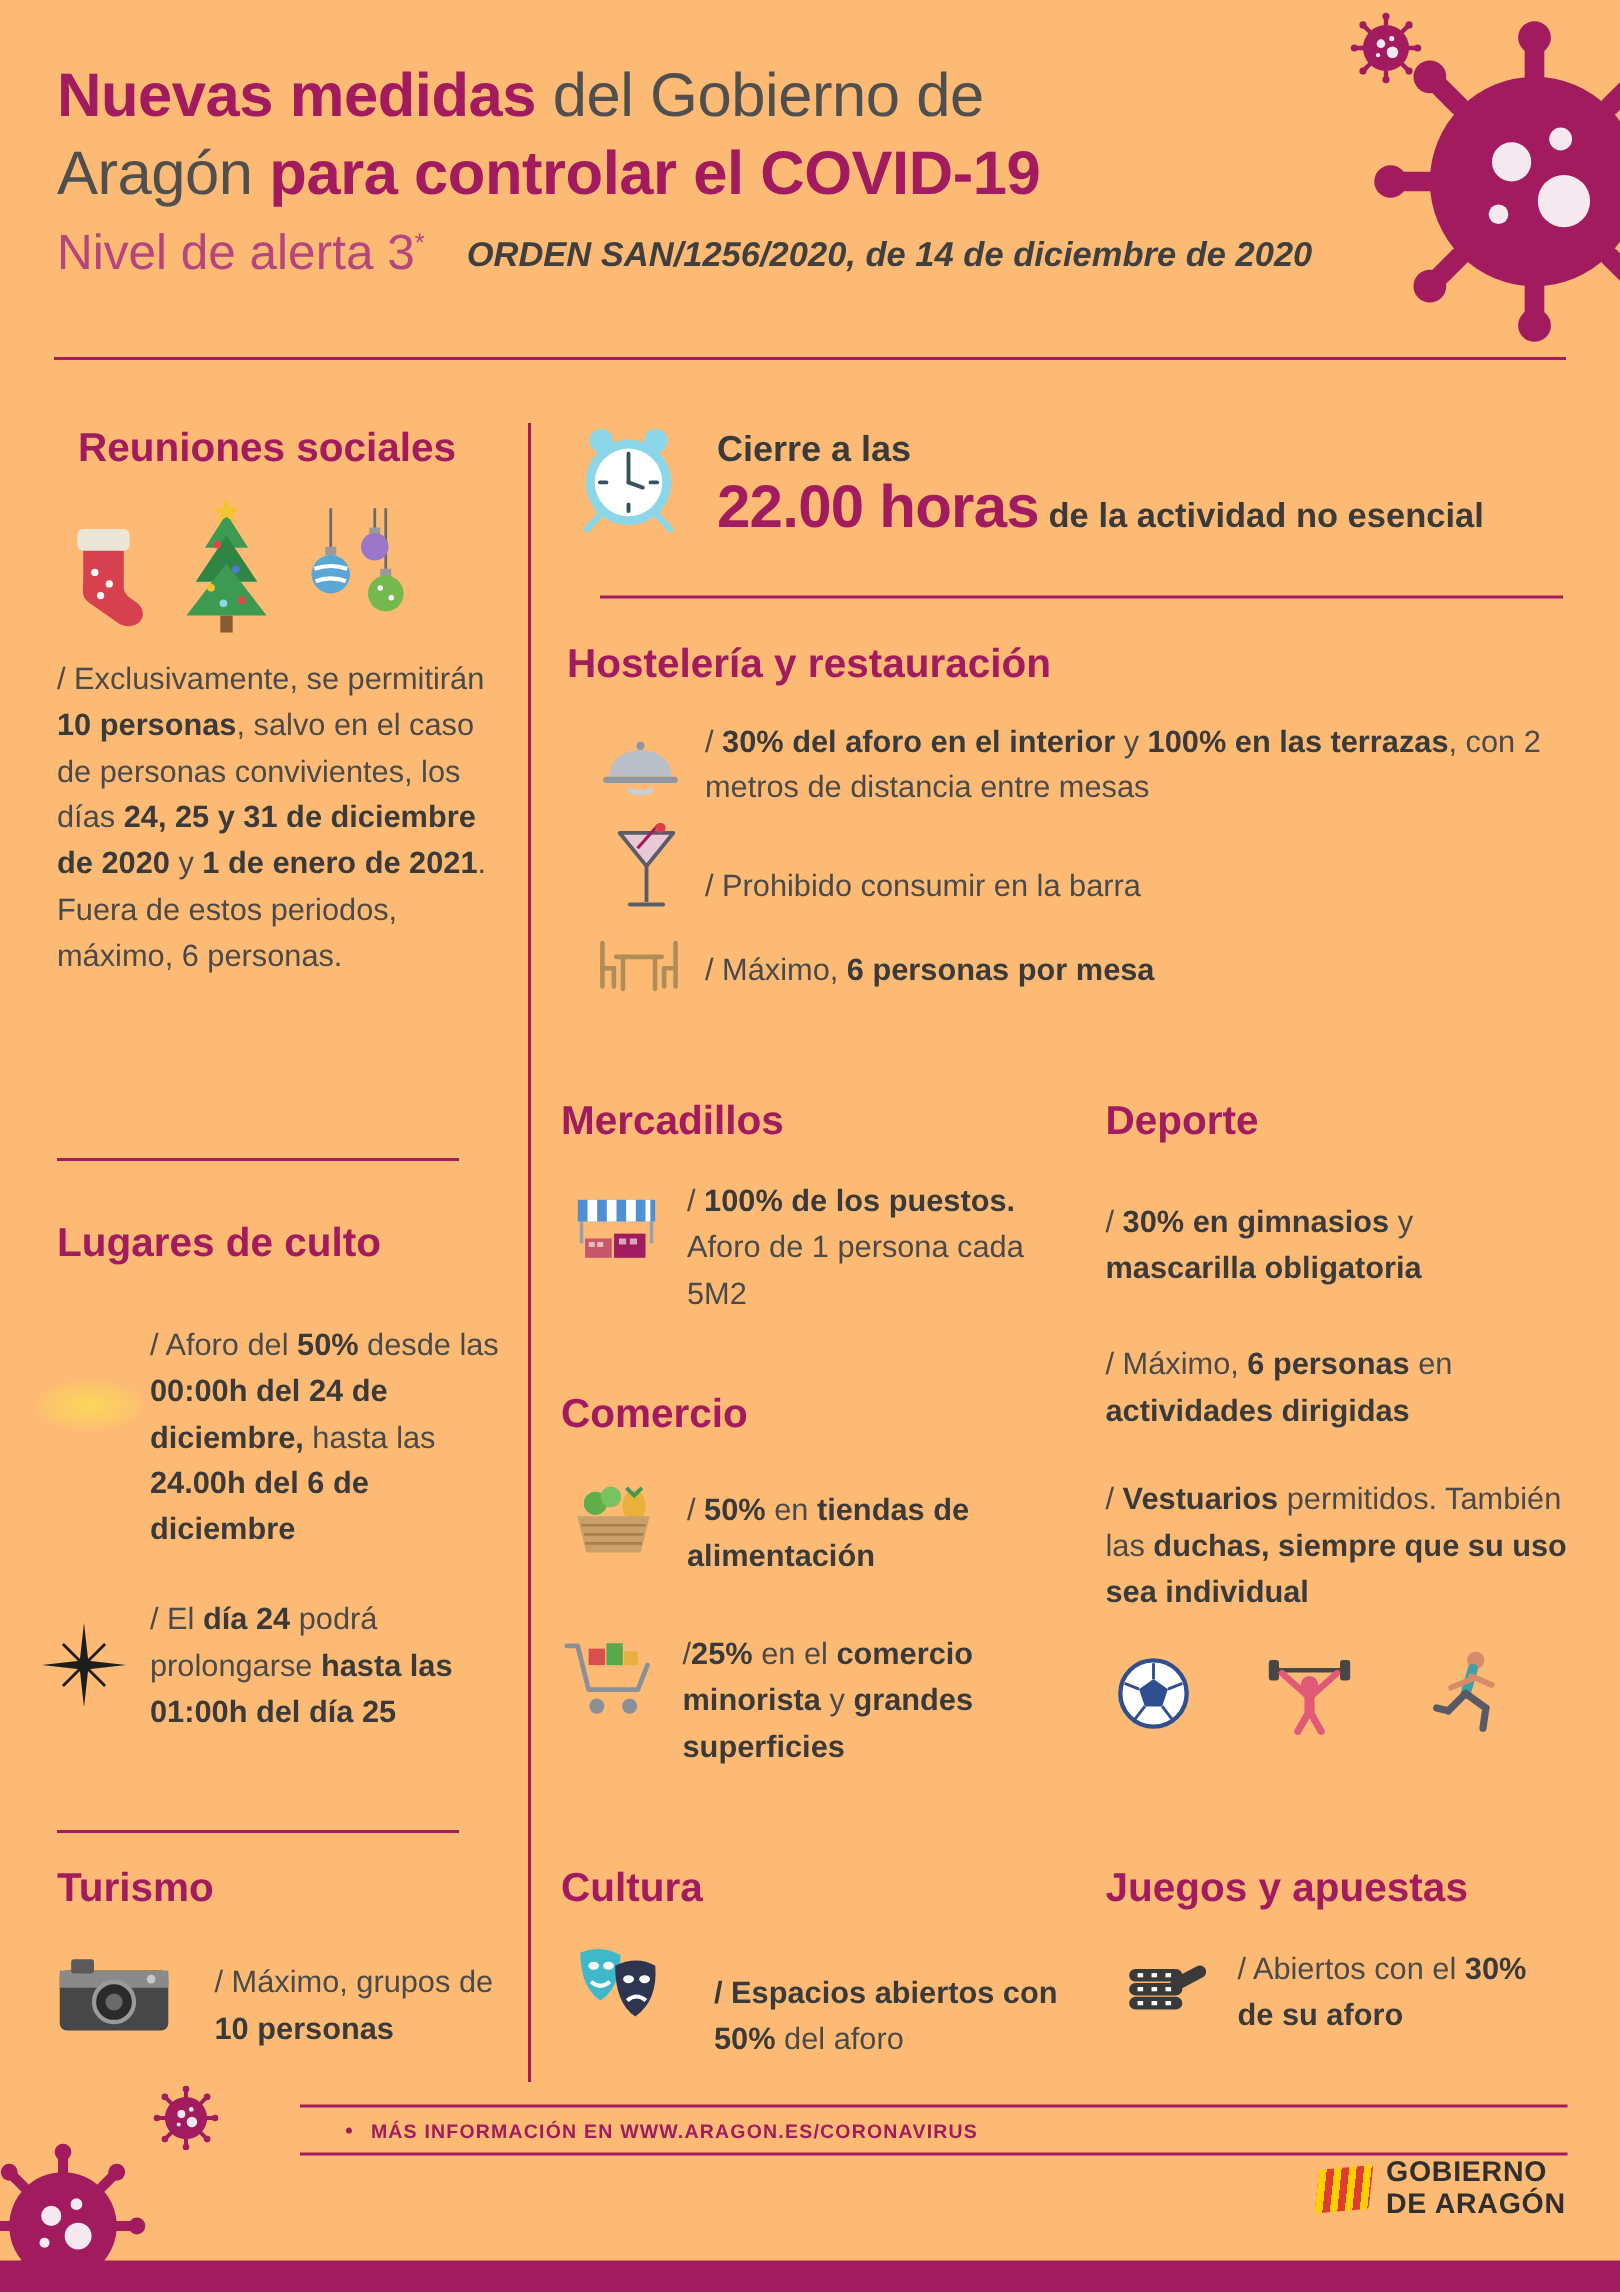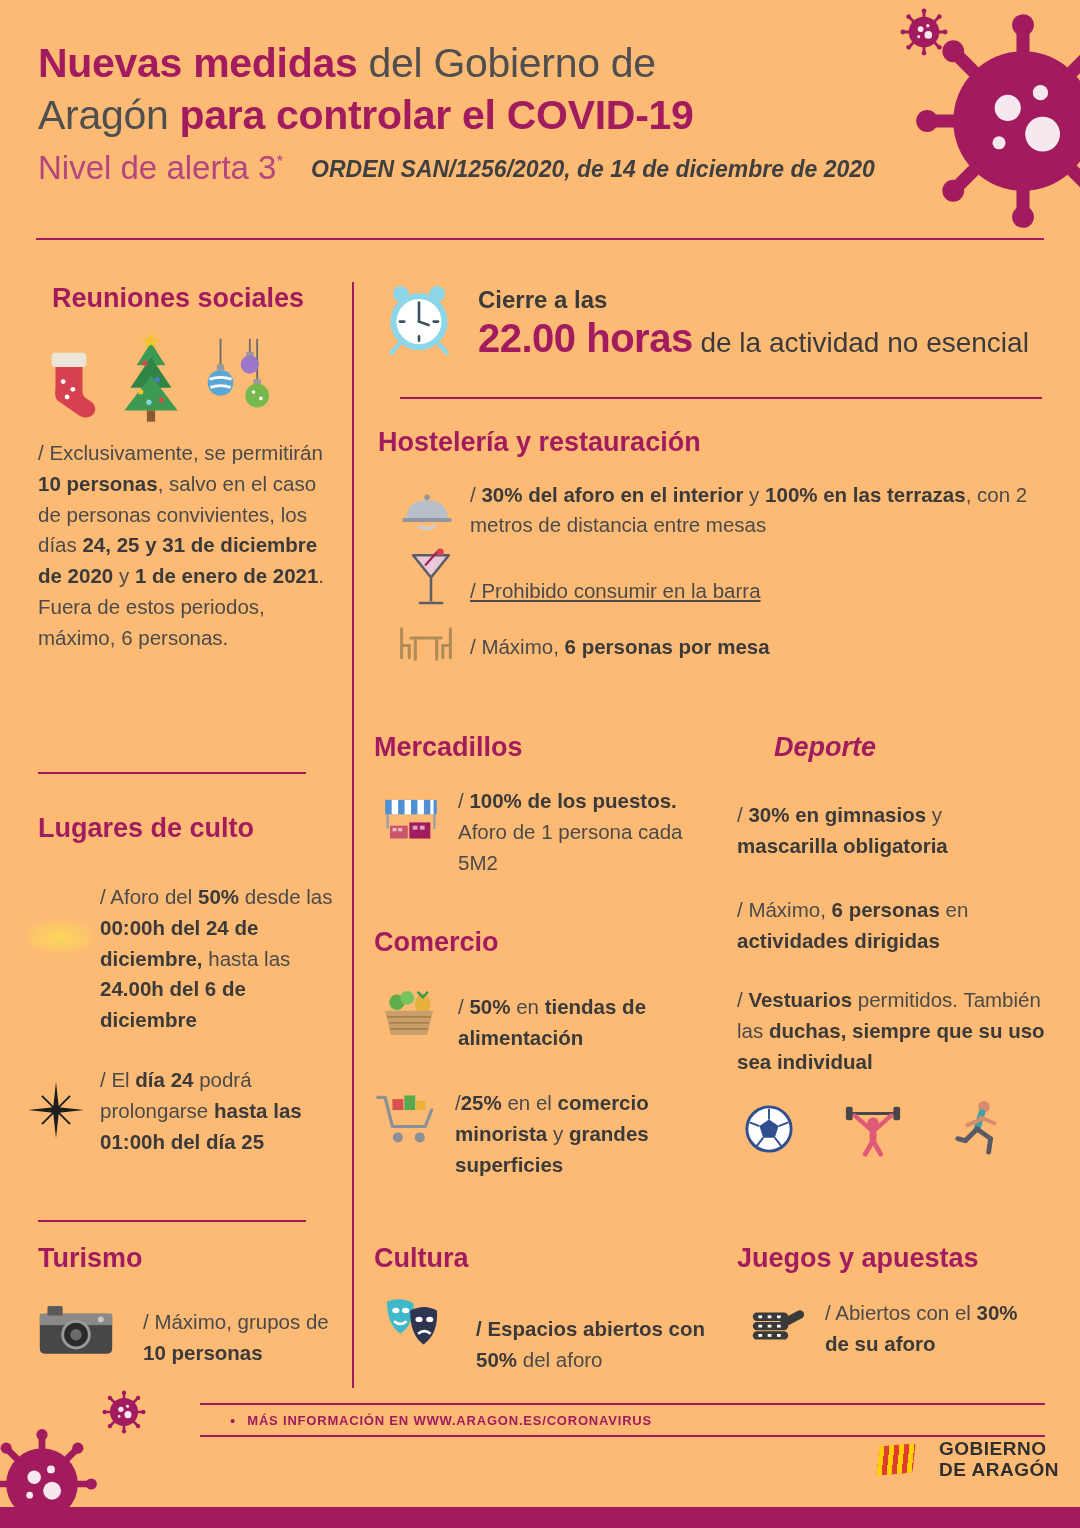--- a/index.html
+++ b/index.html
@@ -18,28 +18,28 @@
   
   .h-title{font-size:41px;line-height:1.26;font-weight:500;color:#4f4f4f;letter-spacing:-0.3px;}
   .h-accent{color:#a21b5e;font-weight:700;}
   .alert-row{display:flex;align-items:baseline;gap:28px;margin-top:8px;}
   .alert{font-size:33px;color:#b4457e;font-weight:500;}
   .alert sup{font-size:17px;}
   .orden{font-size:23px;font-style:italic;font-weight:700;color:#3f3f3f;position:relative;top:-2px;}
   
   .closing-l1{font-size:24px;font-weight:700;color:#3a3a3a;margin-bottom:2px;}
   .closing-time{font-size:40px;font-weight:800;color:#a21b5e;letter-spacing:-0.5px;}
-  .closing-detail{font-size:28px;font-weight:400;color:#3a3a3a;}
+  .closing-detail{font-size:23px;font-weight:700;color:#3a3a3a;}
   
   .info-band{border-top:2px solid #a21b5e;border-bottom:2px solid #a21b5e;height:34px;
     display:flex;align-items:center;padding-left:30px;gap:12px;box-sizing:border-box;}
   .info-band .bullet{color:#a21b5e;font-size:15px;}
   .info-txt{font-size:13px;letter-spacing:0.8px;color:#a21b5e;font-weight:600;}
   .info-url{font-weight:800;}
-  .logo{display:flex;align-items:center;gap:25px;}
+  .logo{display:flex;align-items:center;gap:10px;}
   .flag{width:36px;height:29px;background:repeating-linear-gradient(90deg,#ffcf00 0 5px,#e03c31 5px 10px);
     transform:skewY(-5deg) skewX(-6deg);border-radius:2px;}
   .logo-text{font-size:19px;font-weight:800;color:#2f2f2f;line-height:1.12;letter-spacing:0.5px;}
   .bottom-bar{position:absolute;left:0;bottom:0;width:100%;height:21px;background:#a21b5e;}
   .glow{width:72px;height:34px;border-radius:50%;
     background:radial-gradient(ellipse at center, rgba(250,216,90,0.95) 0%, rgba(250,216,90,0.35) 55%, rgba(250,216,90,0) 75%);}
   .icons-row{display:flex;align-items:flex-end;gap:16px;}
   .dep-icons{display:flex;align-items:center;gap:48px;}
   svg{display:block;}
 </style>
@@ -220,21 +220,21 @@
     <span>/ </span><span class="b">30% del aforo en el interior</span><span> y </span><span class="b">100% en las terrazas</span><span>, con 2 metros de distancia entre mesas</span>
   </p>
 
   <svg class="abs" style="left:408px;top:548px;width:46px;height:64px;" viewBox="0 0 54 74">
     <polygon points="6,8 48,8 27,34" fill="#e9c9d6" stroke="#5c5c66" stroke-width="3" stroke-linejoin="round"></polygon>
     <line x1="27" y1="34" x2="27" y2="62" stroke="#5c5c66" stroke-width="3"></line>
     <line x1="14" y1="64" x2="40" y2="64" stroke="#5c5c66" stroke-width="3" stroke-linecap="round"></line>
     <line x1="36" y1="2" x2="20" y2="20" stroke="#a21b5e" stroke-width="2.5"></line>
     <circle cx="38" cy="4" r="4" fill="#d6404f"></circle>
   </svg>
-  <p class="abs body-text" style="left:470px;top:576px;width:560px;margin:0;text-decoration:underline;">
+  <p class="abs body-text" style="left:470px;top:576px;width:560px;margin:0;">
     <span>/ Prohibido consumir en la barra</span>
   </p>
 
   <svg class="abs" style="left:394px;top:624px;width:64px;height:40px;" viewBox="0 0 84 52">
     <g stroke="#b08d57" stroke-width="4" stroke-linecap="round">
       <line x1="22" y1="18" x2="62" y2="18"></line>
         <line x1="28" y1="18" x2="28" y2="46"></line>
         <line x1="56" y1="18" x2="56" y2="46"></line>
       <line x1="10" y1="6" x2="10" y2="44"></line>
         <line x1="10" y1="28" x2="20" y2="28"></line>
@@ -308,21 +308,21 @@
     <path d="M18 30 Q25 36 32 30" stroke="#fff" stroke-width="3" fill="none"></path>
     <path d="M36 18 Q52 10 66 18 Q68 44 51 56 Q36 46 36 18 Z" fill="#2e3550"></path>
     <ellipse cx="46" cy="28" rx="4" ry="3" fill="#fff"></ellipse>
       <ellipse cx="58" cy="28" rx="4" ry="3" fill="#fff"></ellipse>
     <path d="M45 44 Q52 38 59 44" stroke="#fff" stroke-width="3" fill="none"></path>
   </svg>
   <p class="abs body-text" style="left:460px;top:1298px;width:238px;margin:16px;">
     <span class="b">/ </span><span class="b">Espacios abiertos con 50%</span><span> del aforo</span>
   </p>
 
-  <div class="abs sec-title" style="left:774px;top:733px;font-style:italic;">Deporte</div>
+  <div class="abs sec-title" style="left:737px;top:733px;">Deporte</div>
   <p class="abs body-text" style="left:737px;top:800px;width:302px;margin:0;">
     <span>/ </span><span class="b">30% en gimnasios</span><span> y </span><span class="b">mascarilla obligatoria</span>
   </p>
   <p class="abs body-text" style="left:737px;top:895px;width:302px;margin:0;">
     <span>/ Máximo, </span><span class="b">6 personas</span><span> en </span><span class="b">actividades dirigidas</span>
   </p>
   <p class="abs body-text" style="left:737px;top:985px;width:310px;margin:0;">
     <span>/ </span><span class="b">Vestuarios</span><span> permitidos. También las </span><span class="b">duchas, siempre que su uso sea individual</span>
   </p>
   <div class="abs dep-icons" style="left:744px;top:1098px;">

